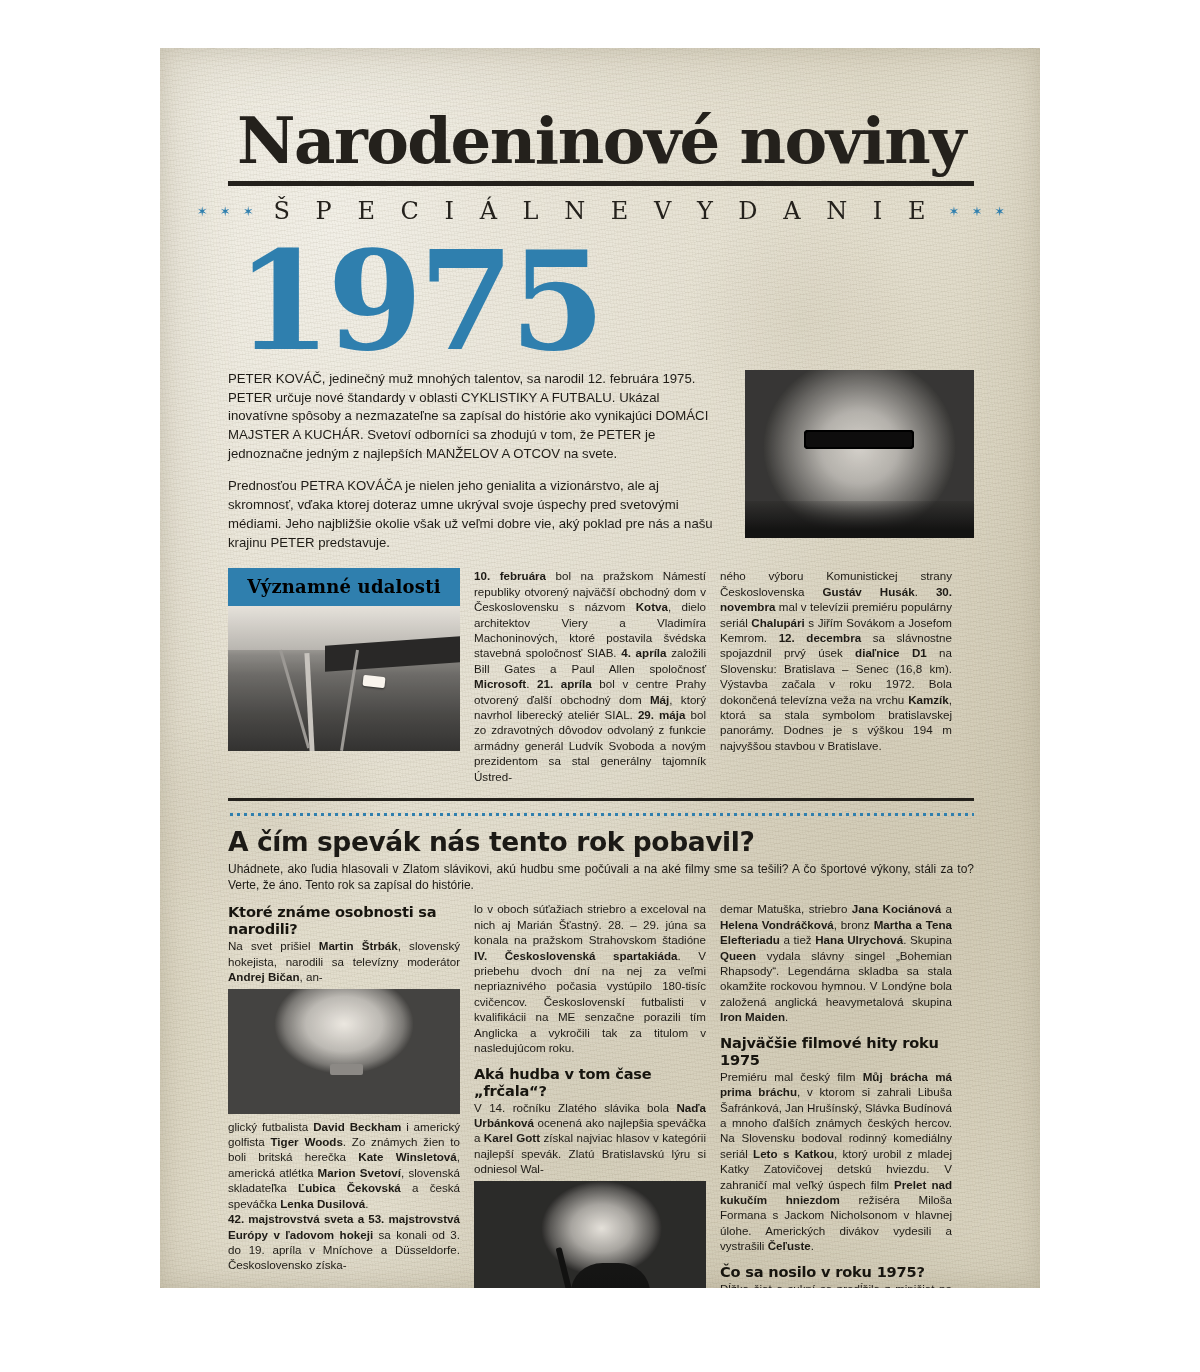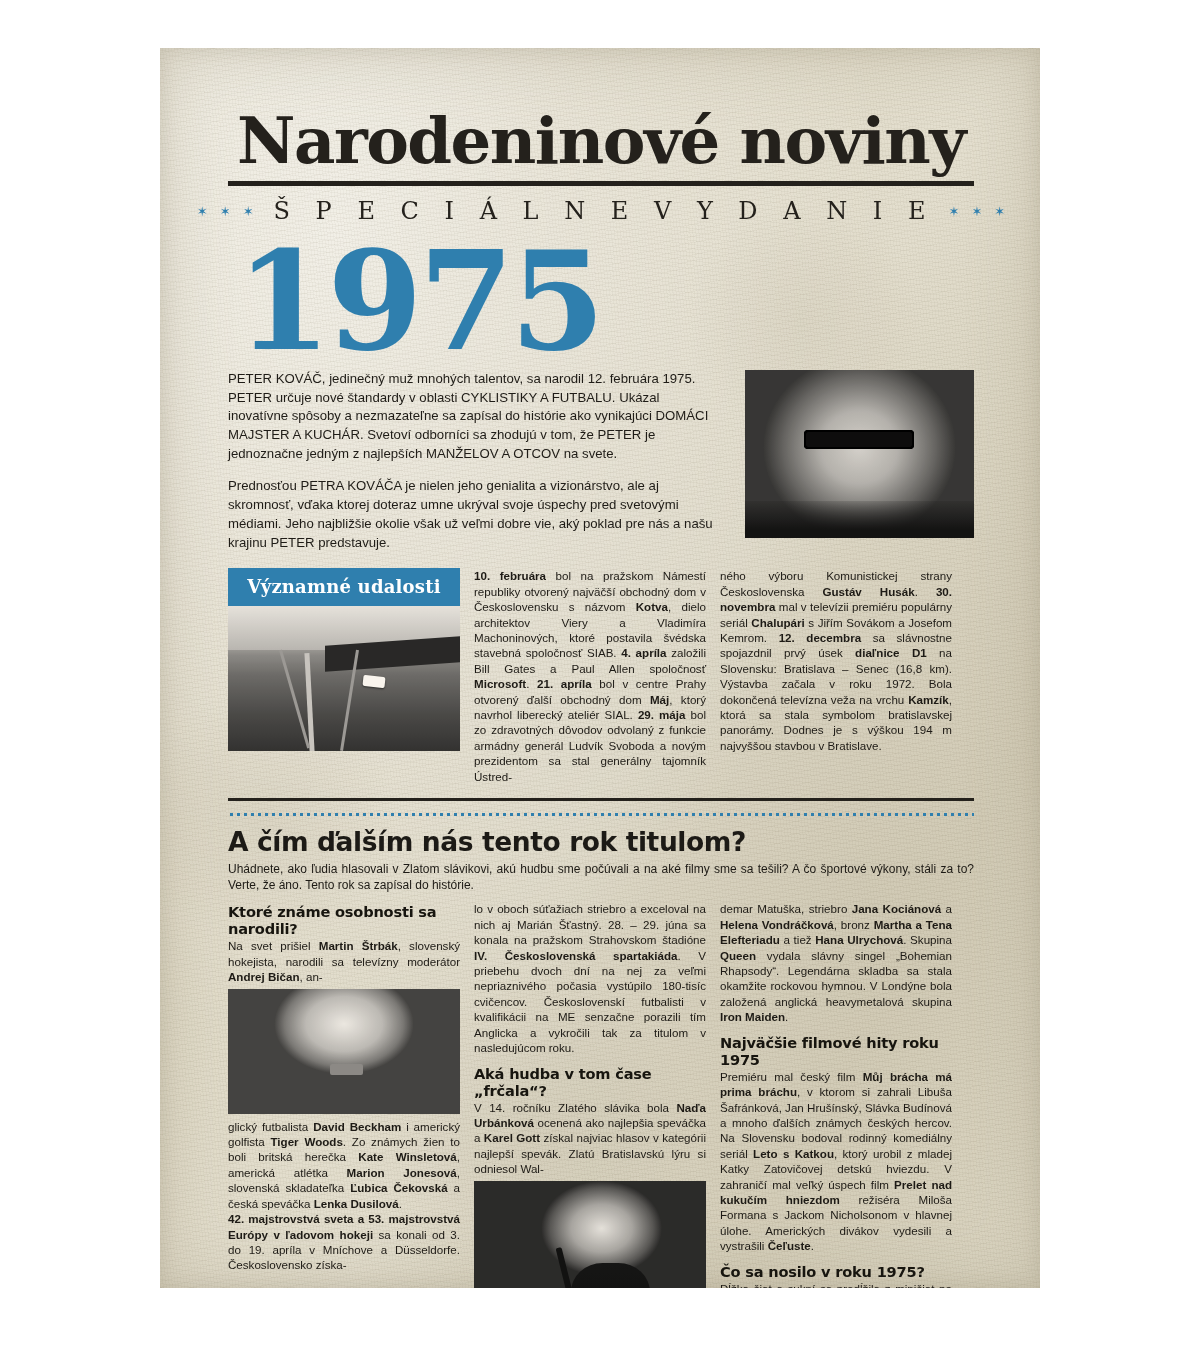--- a/index.html
+++ b/index.html
@@ -113,21 +113,21 @@
   }
   .ph-man::after {
     content:""; position:absolute; left:0; bottom:0; width:100%; height:22%;
     background: linear-gradient(180deg, rgba(25,22,18,.15), #1a1714 80%);
   }
 
   
   .sec-events { display: flex; gap: 14px; margin-top: 16px; }
   .ev-col { width: 232px; }
   .ev-banner {
-    background: #2f7fae; color: #ffffff;
+    background: #2f7fae; color: #000000;
     font-family: "DejaVu Serif", serif; font-weight: 700;
     font-size: 18px; padding: 8px 0 9px 0; text-align: center;
     letter-spacing: .2px;
   }
   .photo-road { width: 232px; height: 145px; position: relative; overflow: hidden; }
   .ph-road {
     background:
       linear-gradient(180deg, #cfc8bb 0%, #a8a094 26%, #8b8478 34%, #6f685e 48%, #4f4940 75%, #39342d 100%);
   }
   .ph-road .lane {
@@ -263,30 +263,30 @@
           <div class="bus"></div>
         </div>
       </div>
       <div class="ev-col-txt ev-text"><b>10. februára</b> bol na pražskom Námestí republiky otvorený najväčší obchodný dom v Československu s názvom <b>Kotva</b>, dielo architektov Viery a Vladimíra Machoninových, ktoré postavila švédska stavebná spoločnosť SIAB. <b>4. apríla</b> založili Bill Gates a Paul Allen spoločnosť <b>Microsoft</b>. <b>21. apríla</b> bol v centre Prahy otvorený ďalší obchodný dom <b>Máj</b>, ktorý navrhol liberecký ateliér SIAL. <b>29. mája</b> bol zo zdravotných dôvodov odvolaný z funkcie armádny generál Ludvík Svoboda a novým prezidentom sa stal generálny tajomník Ústred-</div>
       <div class="ev-col-txt ev-text">ného výboru Komunistickej strany Československa <b>Gustáv Husák</b>. <b>30. novembra</b> mal v televízii premiéru populárny seriál <b>Chalupári</b> s Jiřím Sovákom a Josefom Kemrom. <b>12. decembra</b> sa slávnostne spojazdnil prvý úsek <b>diaľnice D1</b> na Slovensku: Bratislava – Senec (16,8 km). Výstavba začala v roku 1972. Bola dokončená televízna veža na vrchu <b>Kamzík</b>, ktorá sa stala symbolom bratislavskej panorámy. Dodnes je s výškou 194 m najvyššou stavbou v Bratislave.</div>
     </div>
 
     <div class="rule-dark" style="margin-top:14px"></div>
     <div class="dots"></div>
 
-    <div class="sec2-head">A čím ďalším nás tento rok titulom?</div>
+    <div class="sec2-head">A čím spevák nás tento rok pobavil?</div>
     <div class="sec2-lede">Uhádnete, ako ľudia hlasovali v Zlatom slávikovi, akú hudbu sme počúvali a na aké filmy sme sa tešili? A čo športové výkony, stáli za to? Verte, že áno. Tento rok sa zapísal do histórie.</div>
 
     <div class="cols3">
 
       <div class="col3">
         <div class="sub-h first">Ktoré známe osobnosti sa narodili?</div>
         <div class="col-text">Na svet prišiel <b>Martin Štrbák</b>, slovenský hokejista, narodili sa televízny moderátor <b>Andrej Bičan</b>, an-</div>
         <div class="photo photo-person ph-bow"></div>
-        <div class="col-text">glický futbalista <b>David Beckham</b> i americký golfista <b>Tiger Woods</b>. Zo známych žien to boli britská herečka <b>Kate Winsletová</b>, americká atlétka <b>Marion Jonesová</b>, slovenská skladateľka <b>Ľubica Čekovská</b> a česká speváčka <b>Lenka Dusilová</b>.</div>
+        <div class="col-text">glický futbalista <b>David Beckham</b> i americký golfista <b>Tiger Woods</b>. Zo známych žien to boli britská herečka <b>Kate Winsletová</b>, americká atlétka <b>Marion Svetoví</b>, slovenská skladateľka <b>Ľubica Čekovská</b> a česká speváčka <b>Lenka Dusilová</b>.</div>
         <div class="col-text"><b>42. majstrovstvá sveta a 53. majstrovstvá Európy v ľadovom hokeji</b> sa konali od 3. do 19. apríla v Mníchove a Düsseldorfe. Československo získa-</div>
       </div>
 
       <div class="col3">
         <div class="col-text">lo v oboch súťažiach striebro a exceloval na nich aj Marián Šťastný. 28. – 29. júna sa konala na pražskom Strahovskom štadióne <b>IV. Československá spartakiáda</b>. V priebehu dvoch dní na nej za veľmi nepriaznivého počasia vystúpilo 180-tisíc cvičencov. Československí futbalisti v kvalifikácii na ME senzačne porazili tím Anglicka a vykročili tak za titulom v nasledujúcom roku.</div>
         <div class="sub-h">Aká hudba v tom čase „frčala“?</div>
         <div class="col-text">V 14. ročníku Zlatého slávika bola <b>Naďa Urbánková</b> ocenená ako najlepšia speváčka a <b>Karel Gott</b> získal najviac hlasov v kategórii najlepší spevák. Zlatú Bratislavskú lýru si odniesol Wal-</div>
         <div class="photo photo-singer ph-sing"></div>
       </div>
 

